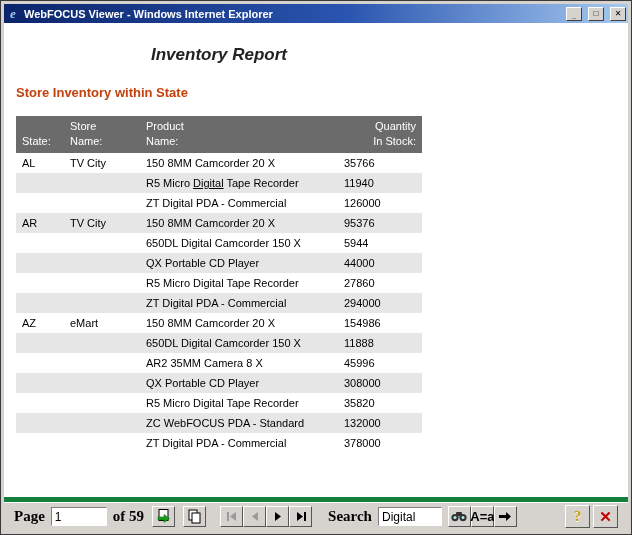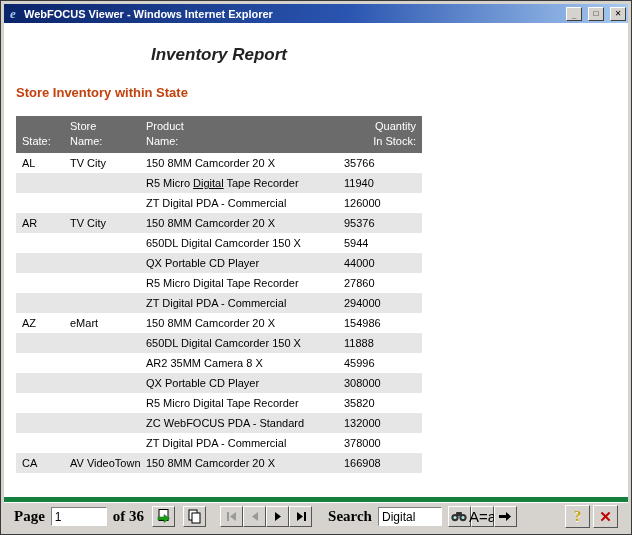--- a/index.html
+++ b/index.html
@@ -79,21 +79,21 @@
   .tb-btn{
     width:23px;height:21px;flex:0 0 auto;
     background:#d6d3ce;border:1px solid;border-color:#fff #555 #555 #fff;
     display:inline-flex;align-items:center;justify-content:center;
     padding:0;cursor:default;
   }
   .tb-btn svg{display:block;}
   .navgroup{display:inline-flex;margin-left:14px;}
   .nav-glyph{fill:#000;}
   .tb-btn.disabled .nav-glyph{fill:#9a9a9a;} .gap8{margin-left:8px;} .gap16{margin-left:16px;}
-  .case-label{font-size:15px;font-weight:normal;color:#000;letter-spacing:0;}
+  .case-label{font-size:13px;font-weight:bold;color:#000;letter-spacing:0;}
   .endgroup{margin-left:auto;display:inline-flex;gap:3px;}
   .big-btn{width:25px;height:23px;}
   .help-glyph{
     font-family:"Liberation Serif",serif;font-weight:bold;font-size:15px;color:#c8a000;
     text-shadow:0 1px 0 #fff;
   }
   .close-glyph{font-weight:bold;font-size:15px;color:#c00000;}
 </style>
 </head>
 <body>
@@ -216,34 +216,28 @@
             <td></td>
             <td>ZC WebFOCUS PDA - Standard</td>
             <td class="qty">132000</td>
           </tr>
           <tr>
             <td></td>
             <td></td>
             <td>ZT Digital PDA - Commercial</td>
             <td class="qty">378000</td>
           </tr>
-          <tr>
-            <td>CA</td>
-            <td>AV VideoTown</td>
-            <td>150 8MM Camcorder 20 X</td>
-            <td class="qty">166908</td>
-          </tr>
         </tbody>
     </table>
   </div>
 
   <div class="toolbar">
     <span class="tb-label">Page</span>
     <input class="tb-input page-input" value="1" style="">
-    <span class="tb-label">of 36</span>
+    <span class="tb-label">of 59</span>
 
     <button class="tb-btn gap8">
       <span>
         <svg width="15" height="15" viewBox="0 0 15 15">
           <rect x="3" y="0.5" width="9" height="11" fill="#fff" stroke="#000" stroke-width="1"></rect>
           <polygon points="2,8 8,8 8,5.5 13.5,9.5 8,13.5 8,11 2,11" fill="#17a017" stroke="#0a5c0a" stroke-width="0.5"></polygon>
         </svg>
       </span>
     </button>
 

